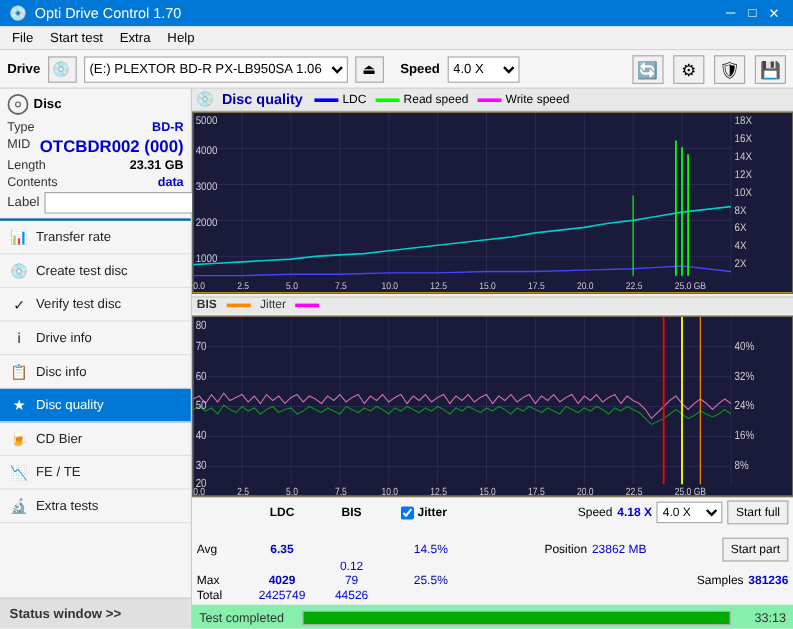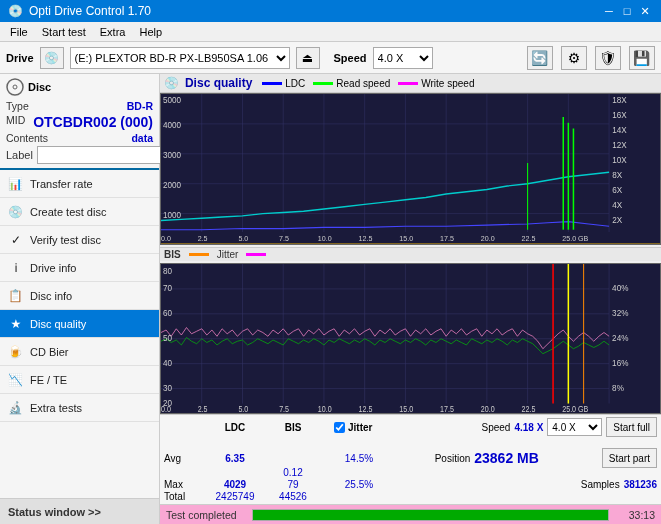--- a/index.html
+++ b/index.html
@@ -41,21 +41,21 @@
     .label-input { height: 18px; font-size: 10px; border: 1px solid #aaa; flex: 1; padding: 1px 3px; }
     .label-btn { width: 18px; height: 18px; border: 1px solid #aaa; background: #f0f0f0; cursor: pointer; font-size: 10px; display: flex; align-items: center; justify-content: center; }
 
     
     .nav-item { height: 28px; display: flex; align-items: center; padding: 0 8px; gap: 6px; cursor: pointer; border-bottom: 1px solid #e0e0e0; font-size: 11px; color: #222; }
     .nav-item.active { background: #0078d7; color: white; }
     .nav-item .nav-icon { width: 16px; height: 16px; display: flex; align-items: center; justify-content: center; font-size: 12px; }
     .nav-spacer { flex: 1; }
 
     
-    .status-bar { height: 20px; background: #f9a8d4; border-top: 1px solid #ccc; display: flex; align-items: center; padding: 0 6px; gap: 6px; }
+    .status-bar { height: 20px; background: #86efac; border-top: 1px solid #ccc; display: flex; align-items: center; padding: 0 6px; gap: 6px; }
     .status-text { font-size: 10.5px; color: #333; min-width: 80px; }
     .progress-bar-container { flex: 1; height: 12px; border: 1px solid #aaa; background: #e0e0e0; }
     .progress-bar-fill { height: 100%; background: #00aa00; }
     .status-time { font-size: 10.5px; color: #333; min-width: 40px; text-align: right; }
 
     
     .charts-container { flex: 1; display: flex; flex-direction: column; gap: 2px; }
     .chart-box { position: relative; background: #eab308; border: 1px solid #666; flex: 1; }
     .chart-svg { width: 100%; height: 100%; }
 
@@ -126,20 +126,24 @@
         </svg>
         <span>Disc</span>
       </div>
       <div class="disc-row">
         <span class="disc-row-label">Type</span>
         <span class="disc-row-value">BD-R</span>
       </div>
       <div class="disc-row">
         <span class="disc-row-label">MID</span>
         <span class="disc-row-value" style="font-size:14px;">OTCBDR002 (000)</span>
+      </div>
+      <div class="disc-row">
+        <span class="disc-row-label">Length</span>
+        <span class="disc-row-value black">23.31 GB</span>
       </div>
       <div class="disc-row">
         <span class="disc-row-label">Contents</span>
         <span class="disc-row-value">data</span>
       </div>
       <div class="label-row">
         <span class="disc-row-label">Label</span>
         <input class="label-input" type="text" value="" style="">
         <button class="label-btn">🔒</button>
       </div>
@@ -372,21 +376,21 @@
       </div>
 
       <div style="display:flex; align-items:center; gap:4px; margin-bottom:1px;">
         <div style="width:38px;font-size:10px;">Avg</div>
         <div style="width:58px;text-align:center;font-size:10px;color:#0000cc;font-weight:bold;">6.35</div>
         <div style="width:50px;text-align:center;font-size:10px;color:#0000cc;margin-top:29px;">0.12</div>
         <div style="width:8px;"></div>
         <div style="width:50px;text-align:center;font-size:10px;color:#0000cc;">14.5%</div>
         <div style="flex:1;"></div>
         <span style="font-size:10px;">Position</span>
-        <span style="font-size:14px;font-weight:bold;color:#0000cc;">23862 MB</span>
+        <span style="font-size:10px;font-weight:normal;color:#0000cc;">23862 MB</span>
         <div style="width:55px;"></div>
         <button class="btn-small">Start part</button>
       </div>
       <div style="display:flex; align-items:center; gap:4px; margin-bottom:1px;">
         <div style="width:38px;font-size:10px;">Max</div>
         <div style="width:58px;text-align:center;font-size:10px;color:#0000cc;font-weight:bold;">4029</div>
         <div style="width:50px;text-align:center;font-size:10px;color:#0000cc;">79</div>
         <div style="width:8px;"></div>
         <div style="width:50px;text-align:center;font-size:10px;color:#0000cc;">25.5%</div>
         <div style="flex:1;"></div>

